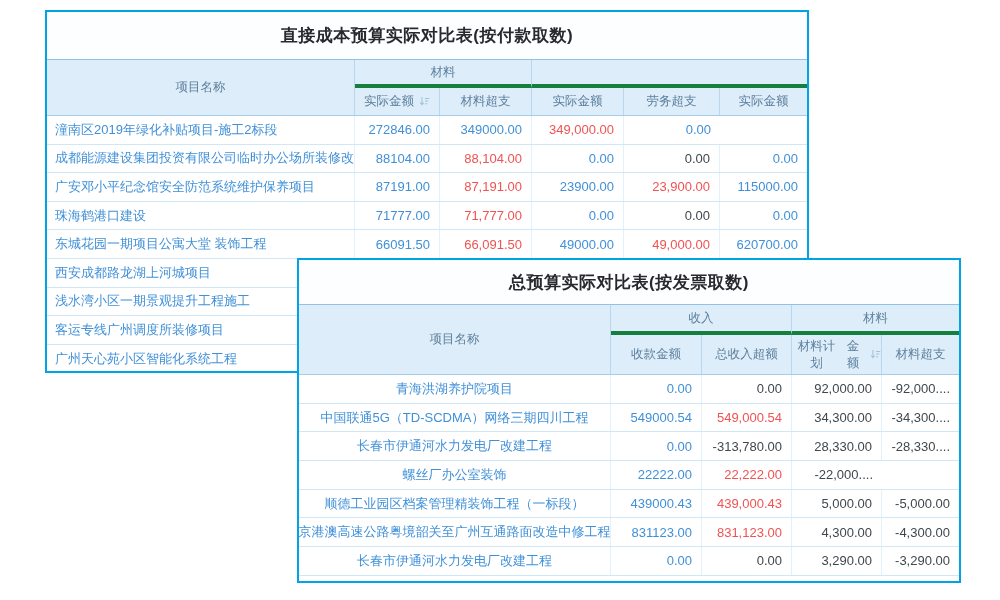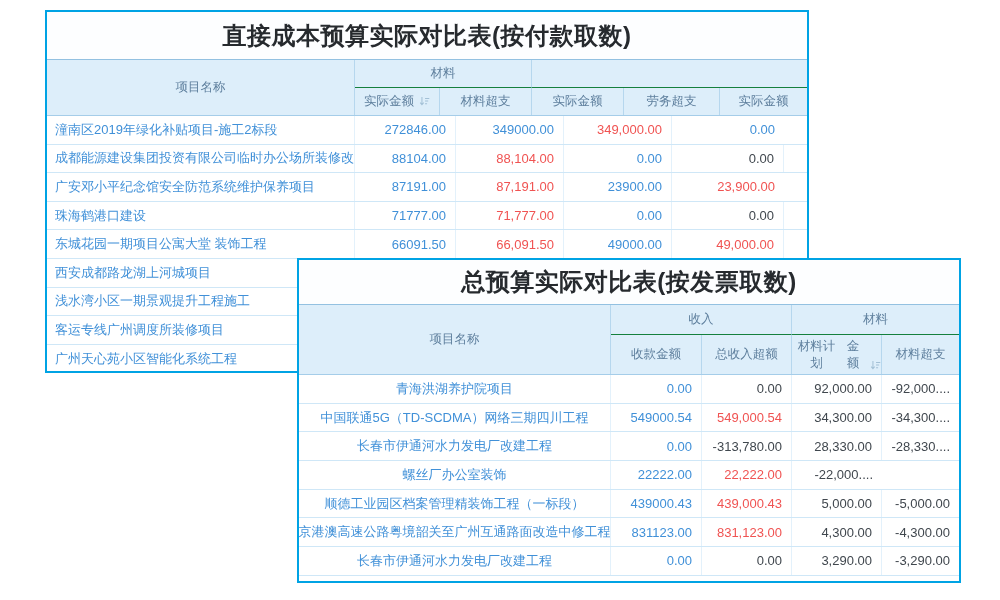--- a/index.html
+++ b/index.html
@@ -9,55 +9,55 @@
     font-family:"Liberation Sans","DejaVu Sans",sans-serif;
   }
   .card {
     position:absolute; background:#ffffff;
     border:2px solid var(--accent-border,#00a3e4);
     overflow:hidden;
   }
   .card-title {
     display:flex; align-items:center; justify-content:center;
     font-weight:bold; color:#262a2e; background:#fdfeff;
-    border-bottom:1px solid #93c1e1; font-size:24px; letter-spacing:0.5px;
+    border-bottom:1px solid #93c1e1; font-size:17px; letter-spacing:0.5px;
   }
   .thead { display:grid; background:var(--header-bg,#ddeefa); color:var(--header-text,#5e7f9d); font-size:12.5px; }
   .hcell { display:flex; align-items:center; justify-content:center; text-align:center; }
   .hcell.br { border-right:1px solid #b6d7ee; }
-  .hcell.bb { border-bottom:1px solid #15803d; }
+  .hcell.bb { border-bottom:4px solid #15803d; }
   .thead { border-bottom:1px solid #a5cde9; }
   .trow { display:grid; align-items:stretch; border-bottom:1px solid var(--grid-line,#cfe7f7); background:#fff; }
   .tcell {
     display:flex; align-items:center; font-size:13px;
     border-right:1px solid #e3f1fb; overflow:hidden; white-space:nowrap;
   }
   .tcell:last-child { border-right:none; }
   .tcell.num { justify-content:flex-end; padding-right:9px; }
   .tcell.name-left { justify-content:flex-start; padding-left:8px; }
   .tcell.name-center { justify-content:center; padding:0 18px; }
   .blue { color:var(--value-blue,#4090d8); }
   .red  { color:var(--value-red,#f05352); }
   .dark { color:var(--value-dark,#40474e); }
   .sort-icon { color:#a3c0d6; margin-left:5px; flex:0 0 auto; }
   .two-line { flex-direction:row; line-height:1.35; justify-content:center; }
-  .line2 { display:flex; align-items:flex-end; }
+  .line2 { display:flex; align-items:center; }
 
   
   #t1 { left:45px; top:10px; width:764px; height:363px; }
   #t1 .card-title { height:48px; }
   .t1-grid { grid-template-columns:308px 85px 92px 92px 96px 1fr; }
   #t1 .thead { grid-template-rows:28px 27px; }
   #t1 .h-project { grid-area:1/1/3/2; }
   #t1 .g-mat     { grid-area:1/2/2/4; }
   #t1 .g-blank   { grid-area:1/4/2/7; }
   #t1 .s1 { grid-area:2/2/3/3; } #t1 .s2 { grid-area:2/3/3/4; }
   #t1 .s3 { grid-area:2/4/3/5; } #t1 .s4 { grid-area:2/5/3/6; }
   #t1 .s5 { grid-area:2/6/3/7; }
-  #t1 .trow { height:28.6px;gap:16px; }
+  #t1 .trow { height:28.6px; }
 
   
   #t2 { left:297px; top:258px; width:664px; height:325px; }
   #t2 .card-title { height:45px; }
   .t2-grid { grid-template-columns:312px 91px 90px 90px 1fr; }
   #t2 .thead { grid-template-rows:30px 39px; }
   #t2 .h-project { grid-area:1/1/3/2; }
   #t2 .g-income  { grid-area:1/2/2/4; }
   #t2 .g-mat     { grid-area:1/4/2/6; }
   #t2 .s1 { grid-area:2/2/3/3; } #t2 .s2 { grid-area:2/3/3/4; }
@@ -102,20 +102,21 @@
       <div class="tcell num blue">0.00</div>
       <div class="tcell num dark">0.00</div>
       <div class="tcell num blue">0.00</div>
     </div>
     <div class="trow t1-grid">
       <div class="tcell name-left blue">广安邓小平纪念馆安全防范系统维护保养项目</div>
       <div class="tcell num blue">87191.00</div>
       <div class="tcell num red">87,191.00</div>
       <div class="tcell num blue">23900.00</div>
       <div class="tcell num red">23,900.00</div>
+      <div class="tcell num blue">115000.00</div>
     </div>
     <div class="trow t1-grid">
       <div class="tcell name-left blue">珠海鹤港口建设</div>
       <div class="tcell num blue">71777.00</div>
       <div class="tcell num red">71,777.00</div>
       <div class="tcell num blue">0.00</div>
       <div class="tcell num dark">0.00</div>
       <div class="tcell num blue">0.00</div>
     </div>
     <div class="trow t1-grid">

